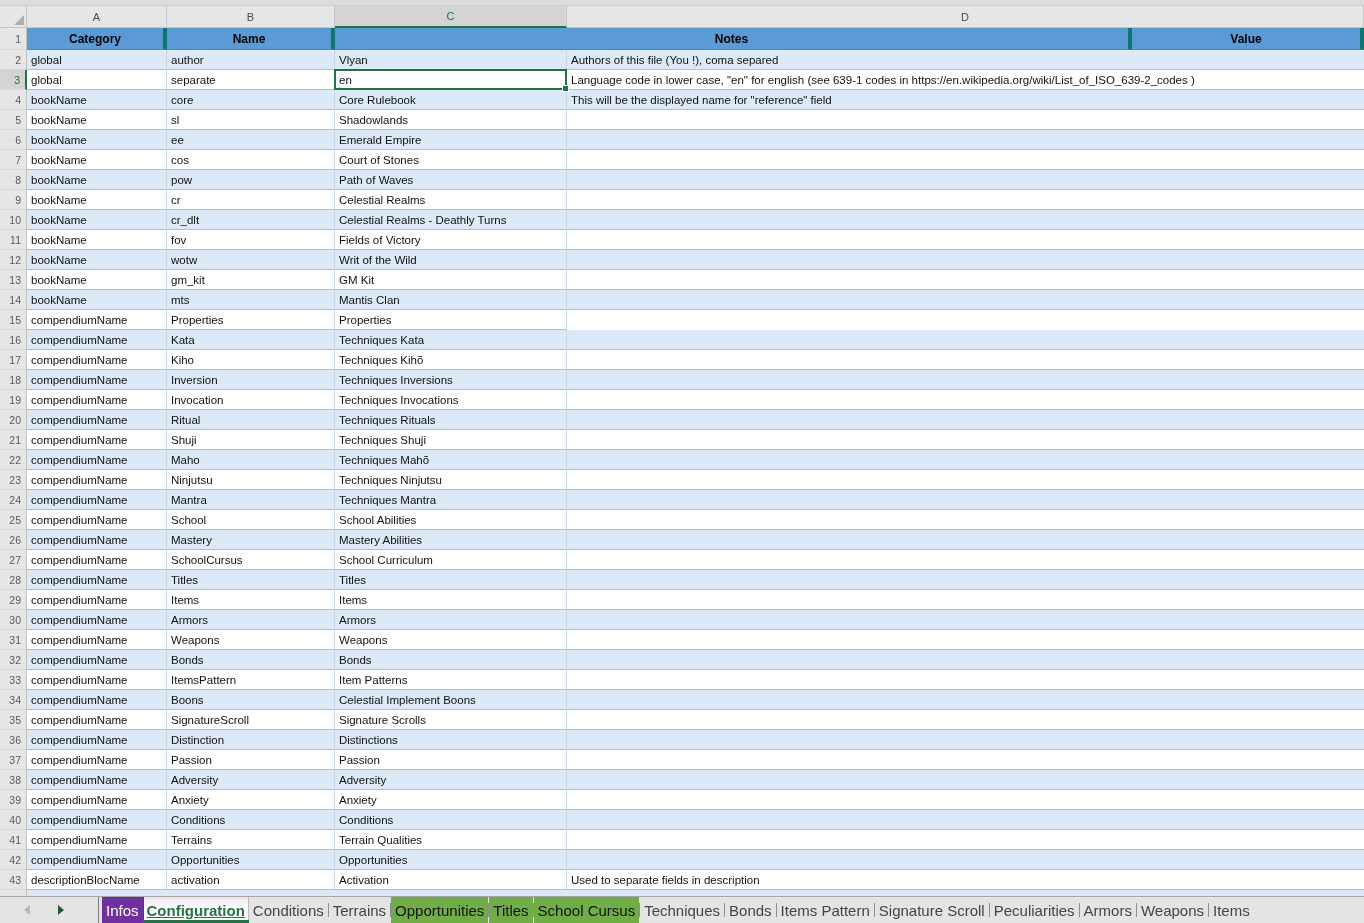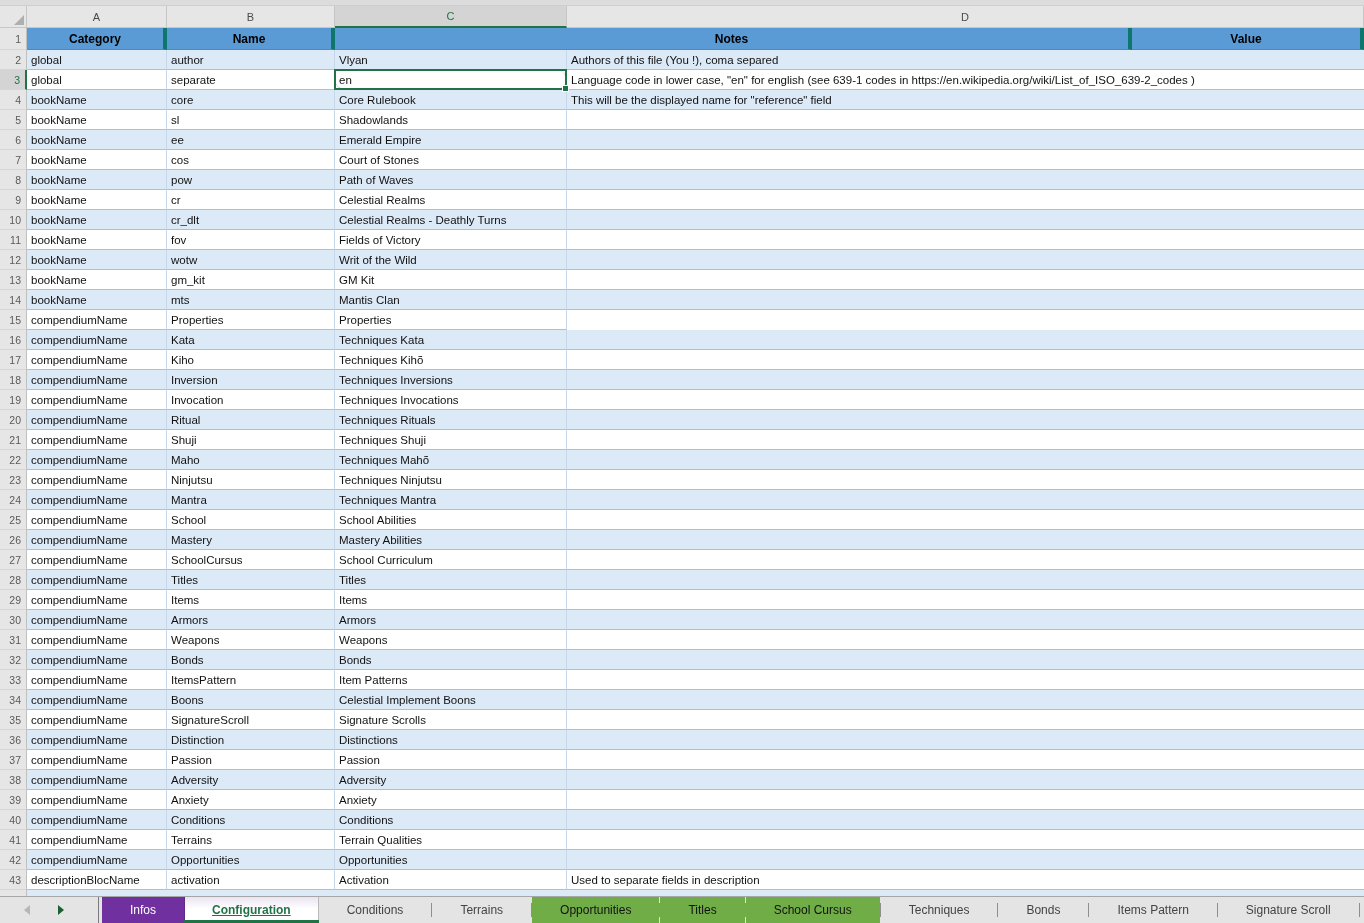--- a/index.html
+++ b/index.html
@@ -44,21 +44,21 @@
   .sliver .rh-s { width:27px; background:#E6E6E6; border-right:1px solid #C0C0C0; }
   .sliver .body-s { flex:1; background:#DCE9F7; }
 
   
   #tabbar { height:27px; flex:none; background:#E4E4E4; border-top:1px solid #A6A6A6;
     display:flex; align-items:stretch; overflow:hidden; }
   .nav { display:flex; align-items:center; padding-left:24px; gap:28px; width:98px; flex:none; }
   .tri-l { width:0; height:0; border-top:5px solid transparent; border-bottom:5px solid transparent; border-right:6px solid #B7B7B7; }
   .tri-r { width:0; height:0; border-top:5px solid transparent; border-bottom:5px solid transparent; border-left:6px solid #1E5E33; }
   .tab-split { width:1px; background:#7A7A7A; margin-right:3px; flex:none; }
-  .tab { display:flex; align-items:center; padding:0 28px; font-size:12px; color:#444;
+  .tab { display:flex; align-items:center; padding:0 4px; font-size:15px; color:#444;
     white-space:nowrap; flex:none; position:relative; }
   .tab.green { background:#70AD47; color:#121212; }
   .tab.purple { background:#7030A0; color:#fff; }
   .tab.active { background:linear-gradient(#EAE3F1,#FFFFFF 45%); color:#217346; font-weight:bold;
     box-shadow:inset 0 -3px 0 #217346, inset 1px 0 0 #5F2B84, inset -1px 0 0 #B9B9B9;text-decoration:underline; }
   .vsep { width:1px; height:14px; background:#8F8F8F; align-self:center; flex:none; }
 </style>
 </head>
 <body>
 

